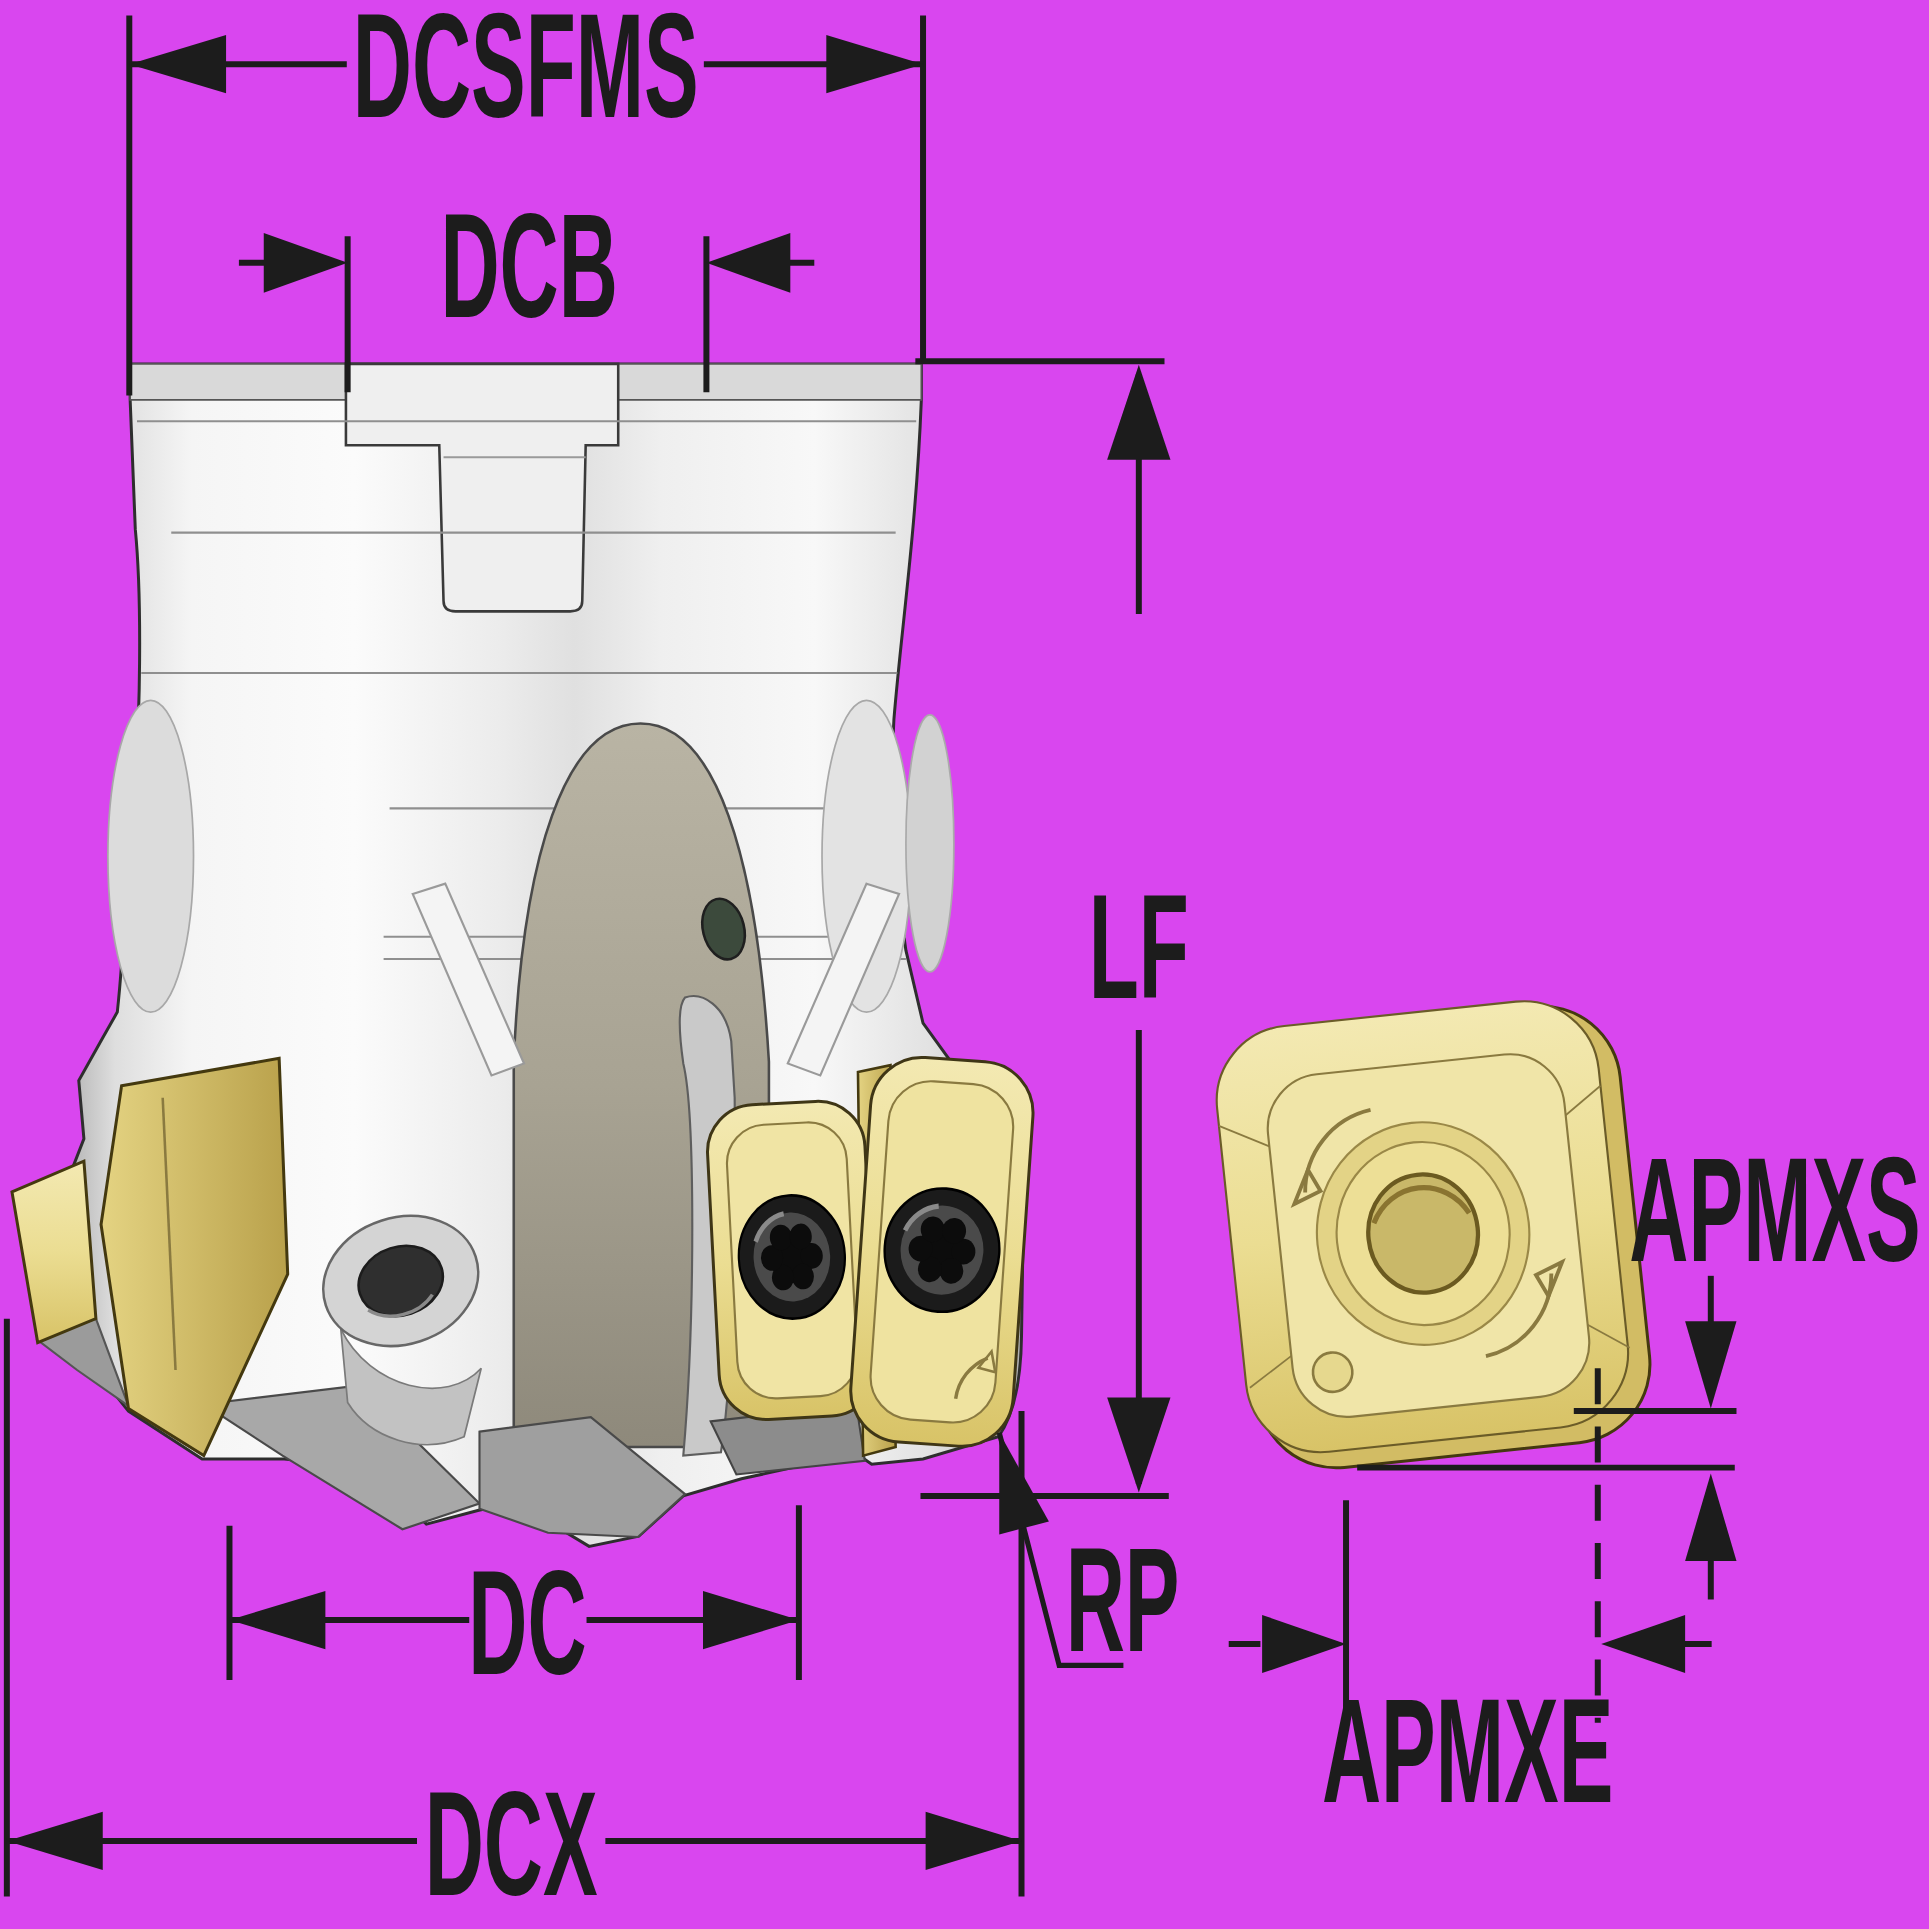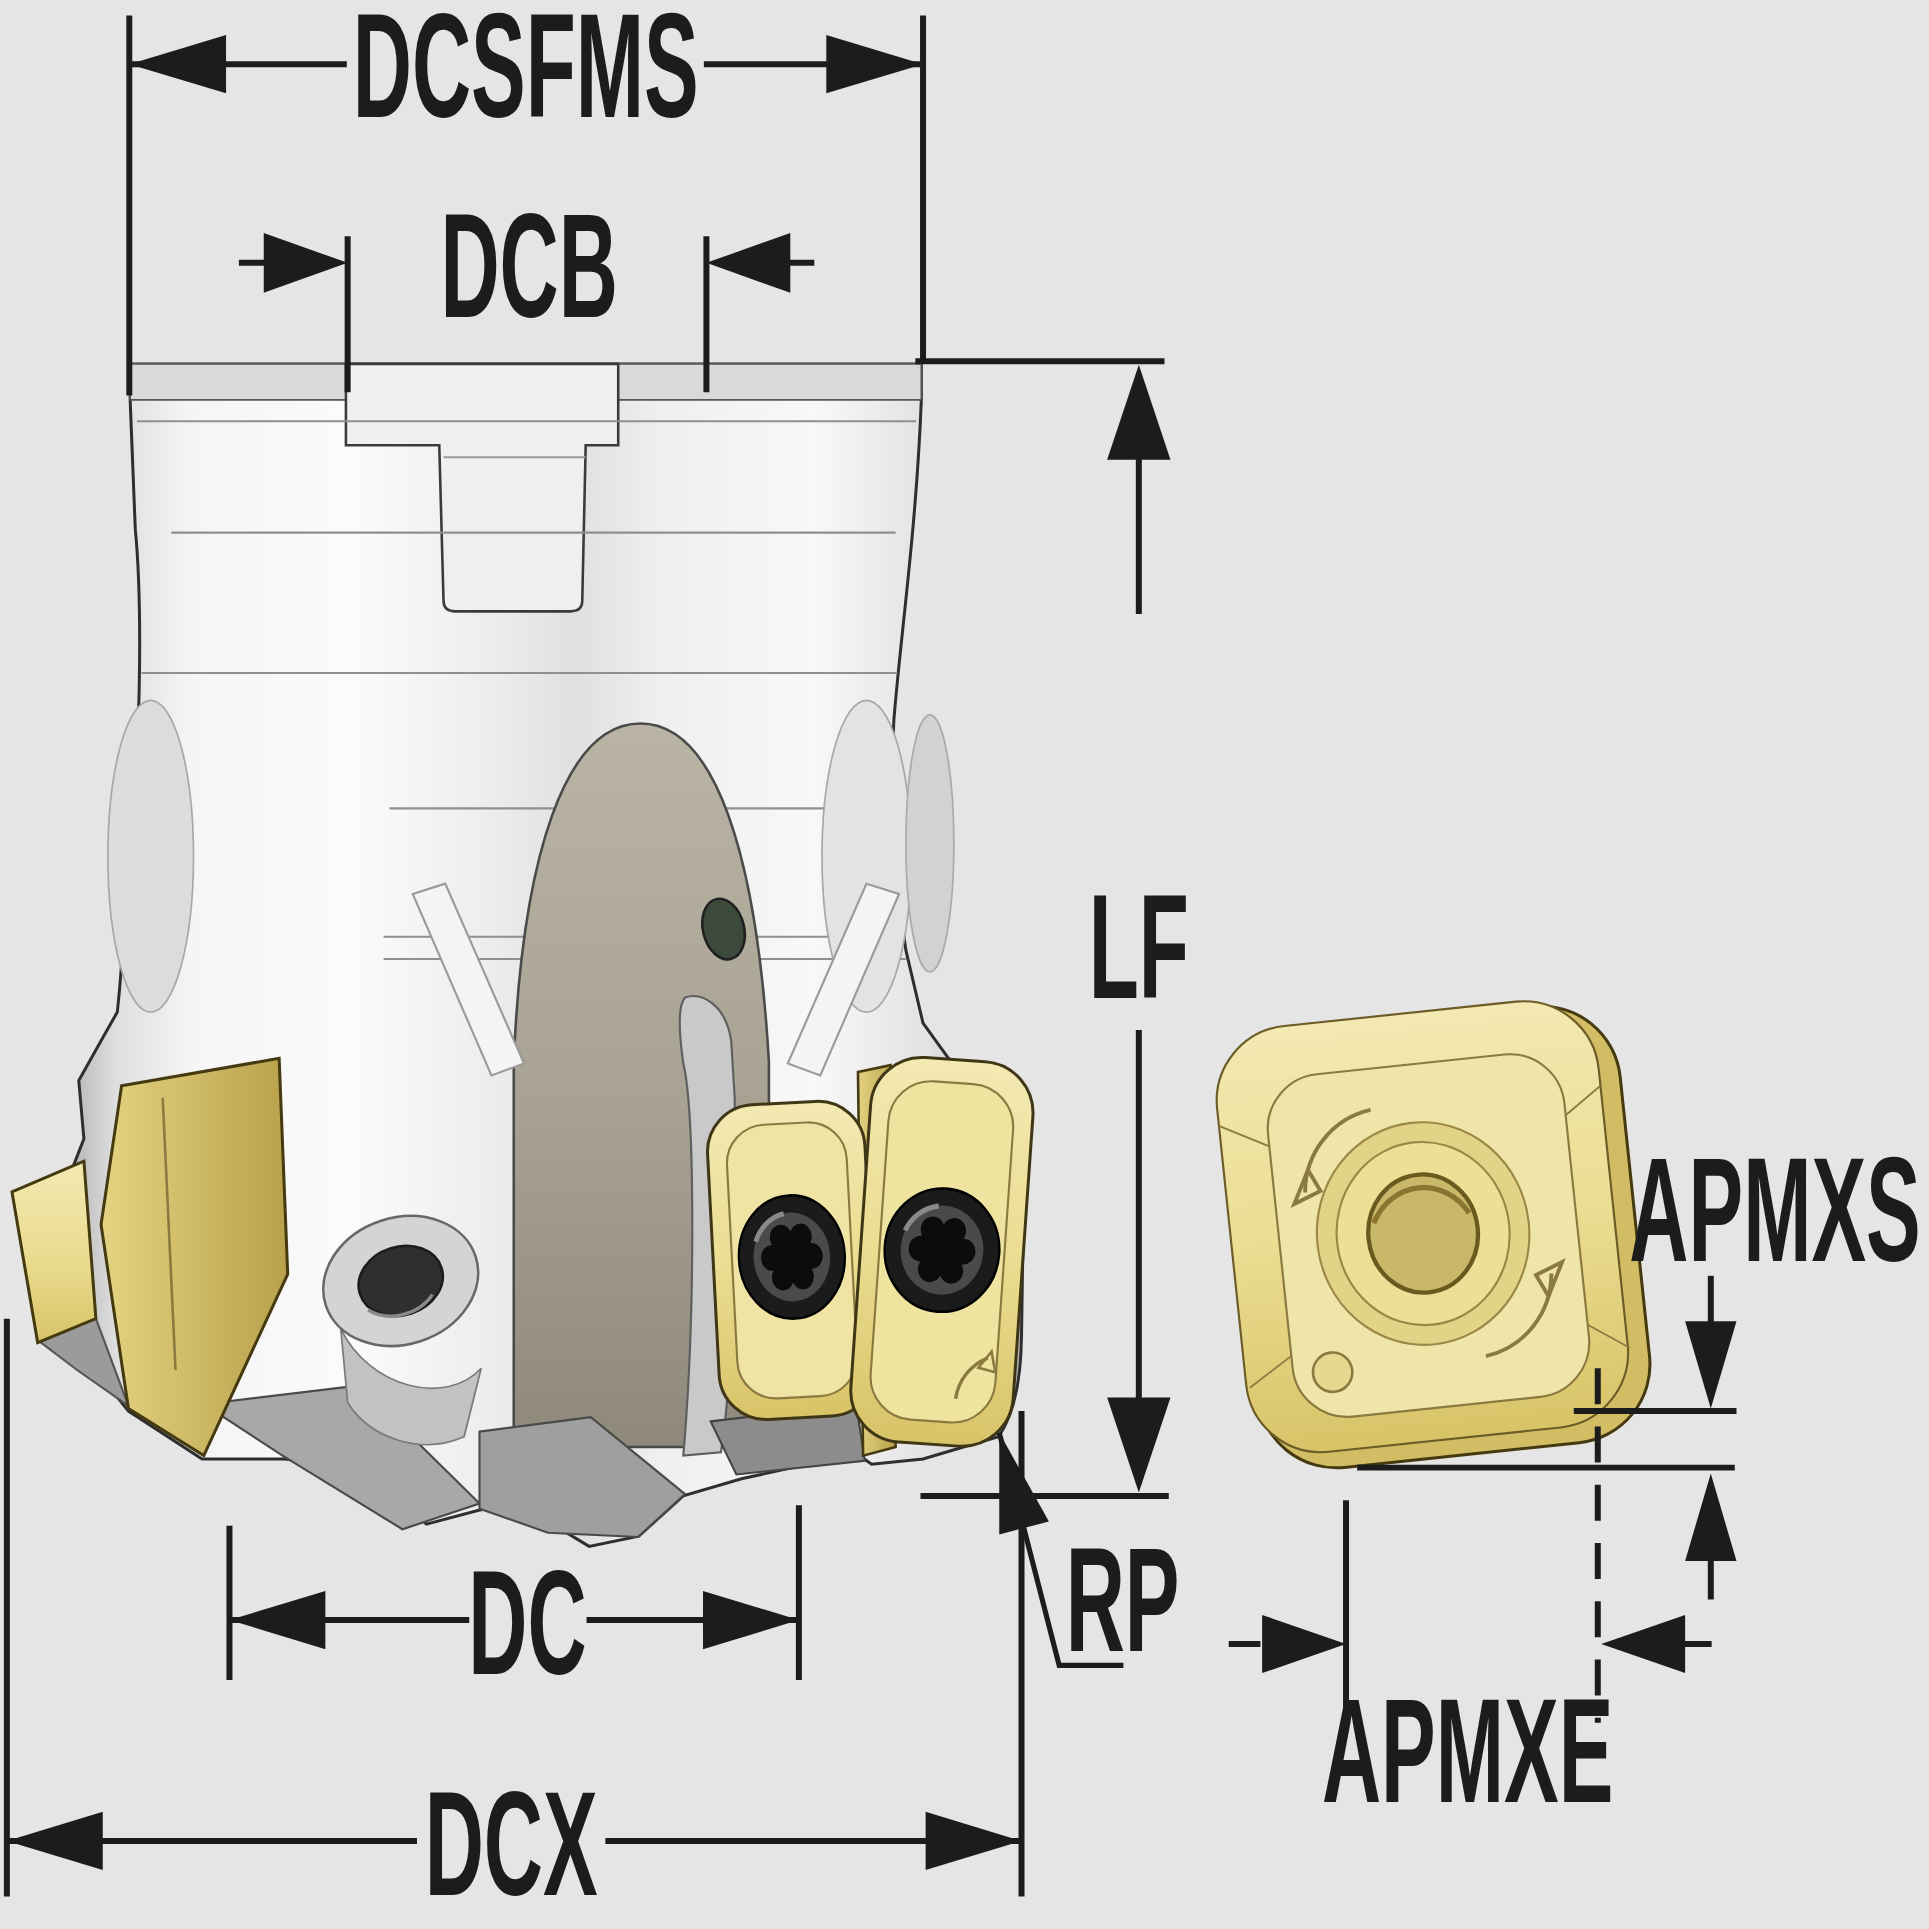--- a/index.html
+++ b/index.html
@@ -1,16 +1,16 @@
 <!DOCTYPE html>
 <html style="font-size:13.7px"><head>
 <meta charset="utf-8">
 <style>
   html,body{margin:0;padding:0;background:#ffffff;}
-  .stage{position:relative;width:1930px;height:1930px;background:#e5e5e5;overflow:hidden;
+  .stage{position:relative;width:1930px;height:1930px;background:#d946ef;overflow:hidden;
          font-family:"Liberation Sans",sans-serif;}
   svg{position:absolute;left:0;top:0;}
   text{font-family:"Liberation Sans",sans-serif;font-weight:bold;fill:#1c1c1c;}
 </style>
 </head>
 <body>
 
 <div class="stage">
 <svg width="1930" height="1930" viewBox="0 0 2254 2254">
 

